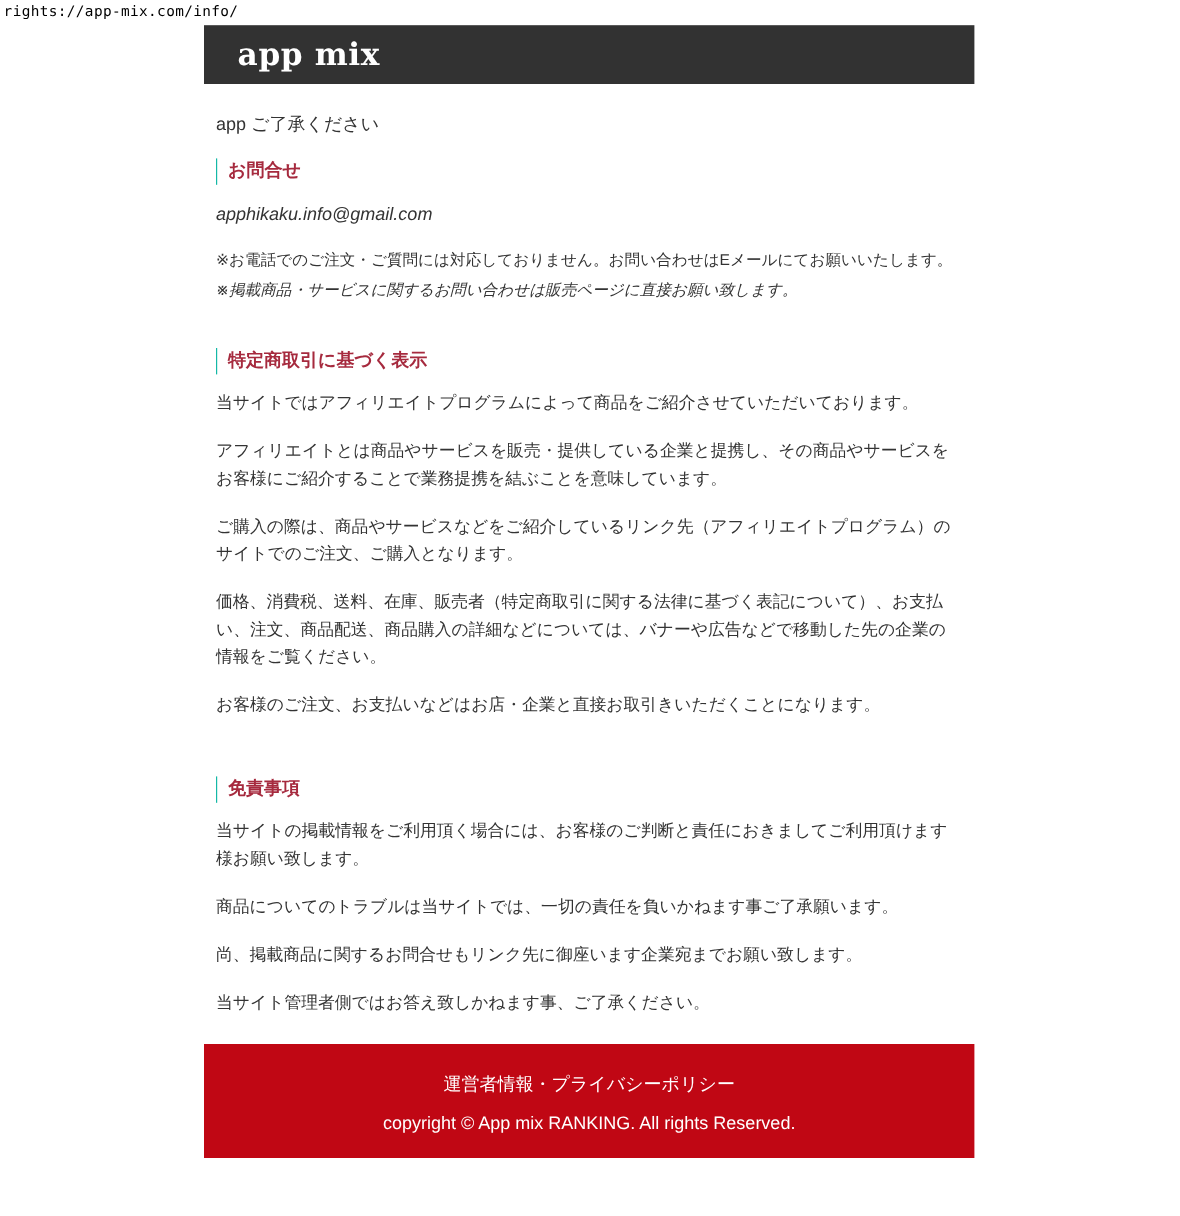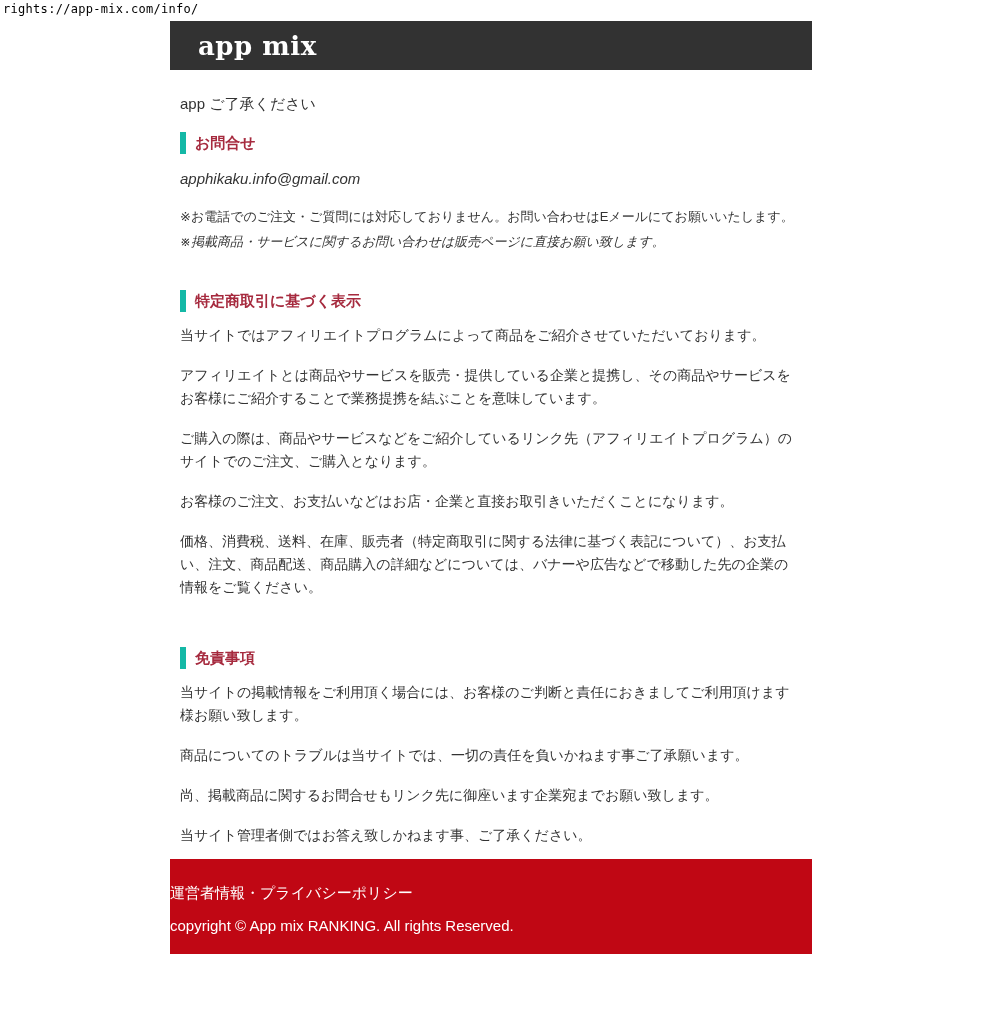--- a/index.html
+++ b/index.html
@@ -44,21 +44,21 @@
     cursor: pointer;
   }
   .content { padding: 0 10px; }
   .intro {
     margin: 22px 0 0 0;
     font-size: 15px;
     line-height: 23px;
   }
   .section-title {
     margin: 38px 0 0 0;
-    border-left: 6px solid #14b8a6;
+    border-left: 1px solid #14b8a6;
     padding-left: 9px;
     color: #a62a3e;
     font-size: 15px;
     font-weight: bold;
     line-height: 22px;
   }
   .section-title.first { margin-top: 17px; }
   .section-title.disclaimer-title { margin-top: 48px; }
   .email {
     margin: 13px 0 0 0;
@@ -72,25 +72,25 @@
     line-height: 21px;
   }
   .note + .note { margin-top: 4px; font-style: italic; }
   p.body {
     margin: 17px 0 0 0;
     font-size: 14px;
     line-height: 23px;
   }
   p.body.lead { margin-top: 12px; }
   .site-footer {
-    margin-top: 12px;
+    margin-top: 23px;
     background: #c00714;
     height: 95px;
     padding-top: 22px;
-    text-align: left;
+    text-align: center;
     color: #ffffff;
   }
   .footer-link {
     display: inline-block;
     font-size: 15px;
     line-height: 23px;
     color: #ffffff;
     text-decoration: none;
     cursor: pointer;
   }
@@ -120,22 +120,22 @@
       <p class="email">apphikaku.info@gmail.com</p>
       <p class="note">※お電話でのご注文・ご質問には対応しておりません。お問い合わせはEメールにてお願いいたします。</p>
       <p class="note">※掲載商品・サービスに関するお問い合わせは販売ページに直接お願い致します。</p>
     </div>
 
     <div>
       <h2 class="section-title">特定商取引に基づく表示</h2>
       <p class="body lead">当サイトではアフィリエイトプログラムによって商品をご紹介させていただいております。</p>
       <p class="body">アフィリエイトとは商品やサービスを販売・提供している企業と提携し、その商品やサービスをお客様にご紹介することで業務提携を結ぶことを意味しています。</p>
       <p class="body">ご購入の際は、商品やサービスなどをご紹介しているリンク先（アフィリエイトプログラム）のサイトでのご注文、ご購入となります。</p>
+      <p class="body">価格、消費税、送料、在庫、販売者（特定商取引に関する法律に基づく表記について）、お支払い、注文、商品配送、商品購入の詳細などについては、バナーや広告などで移動した先の企業の情報をご覧ください。</p>
       <p class="body">お客様のご注文、お支払いなどはお店・企業と直接お取引きいただくことになります。</p>
-      <p class="body">価格、消費税、送料、在庫、販売者（特定商取引に関する法律に基づく表記について）、お支払い、注文、商品配送、商品購入の詳細などについては、バナーや広告などで移動した先の企業の情報をご覧ください。</p>
     </div>
 
     <div>
       <h2 class="section-title disclaimer-title">免責事項</h2>
       <p class="body lead">当サイトの掲載情報をご利用頂く場合には、お客様のご判断と責任におきましてご利用頂けます様お願い致します。</p>
       <p class="body">商品についてのトラブルは当サイトでは、一切の責任を負いかねます事ご了承願います。</p>
       <p class="body">尚、掲載商品に関するお問合せもリンク先に御座います企業宛までお願い致します。</p>
       <p class="body">当サイト管理者側ではお答え致しかねます事、ご了承ください。</p>
     </div>
 

